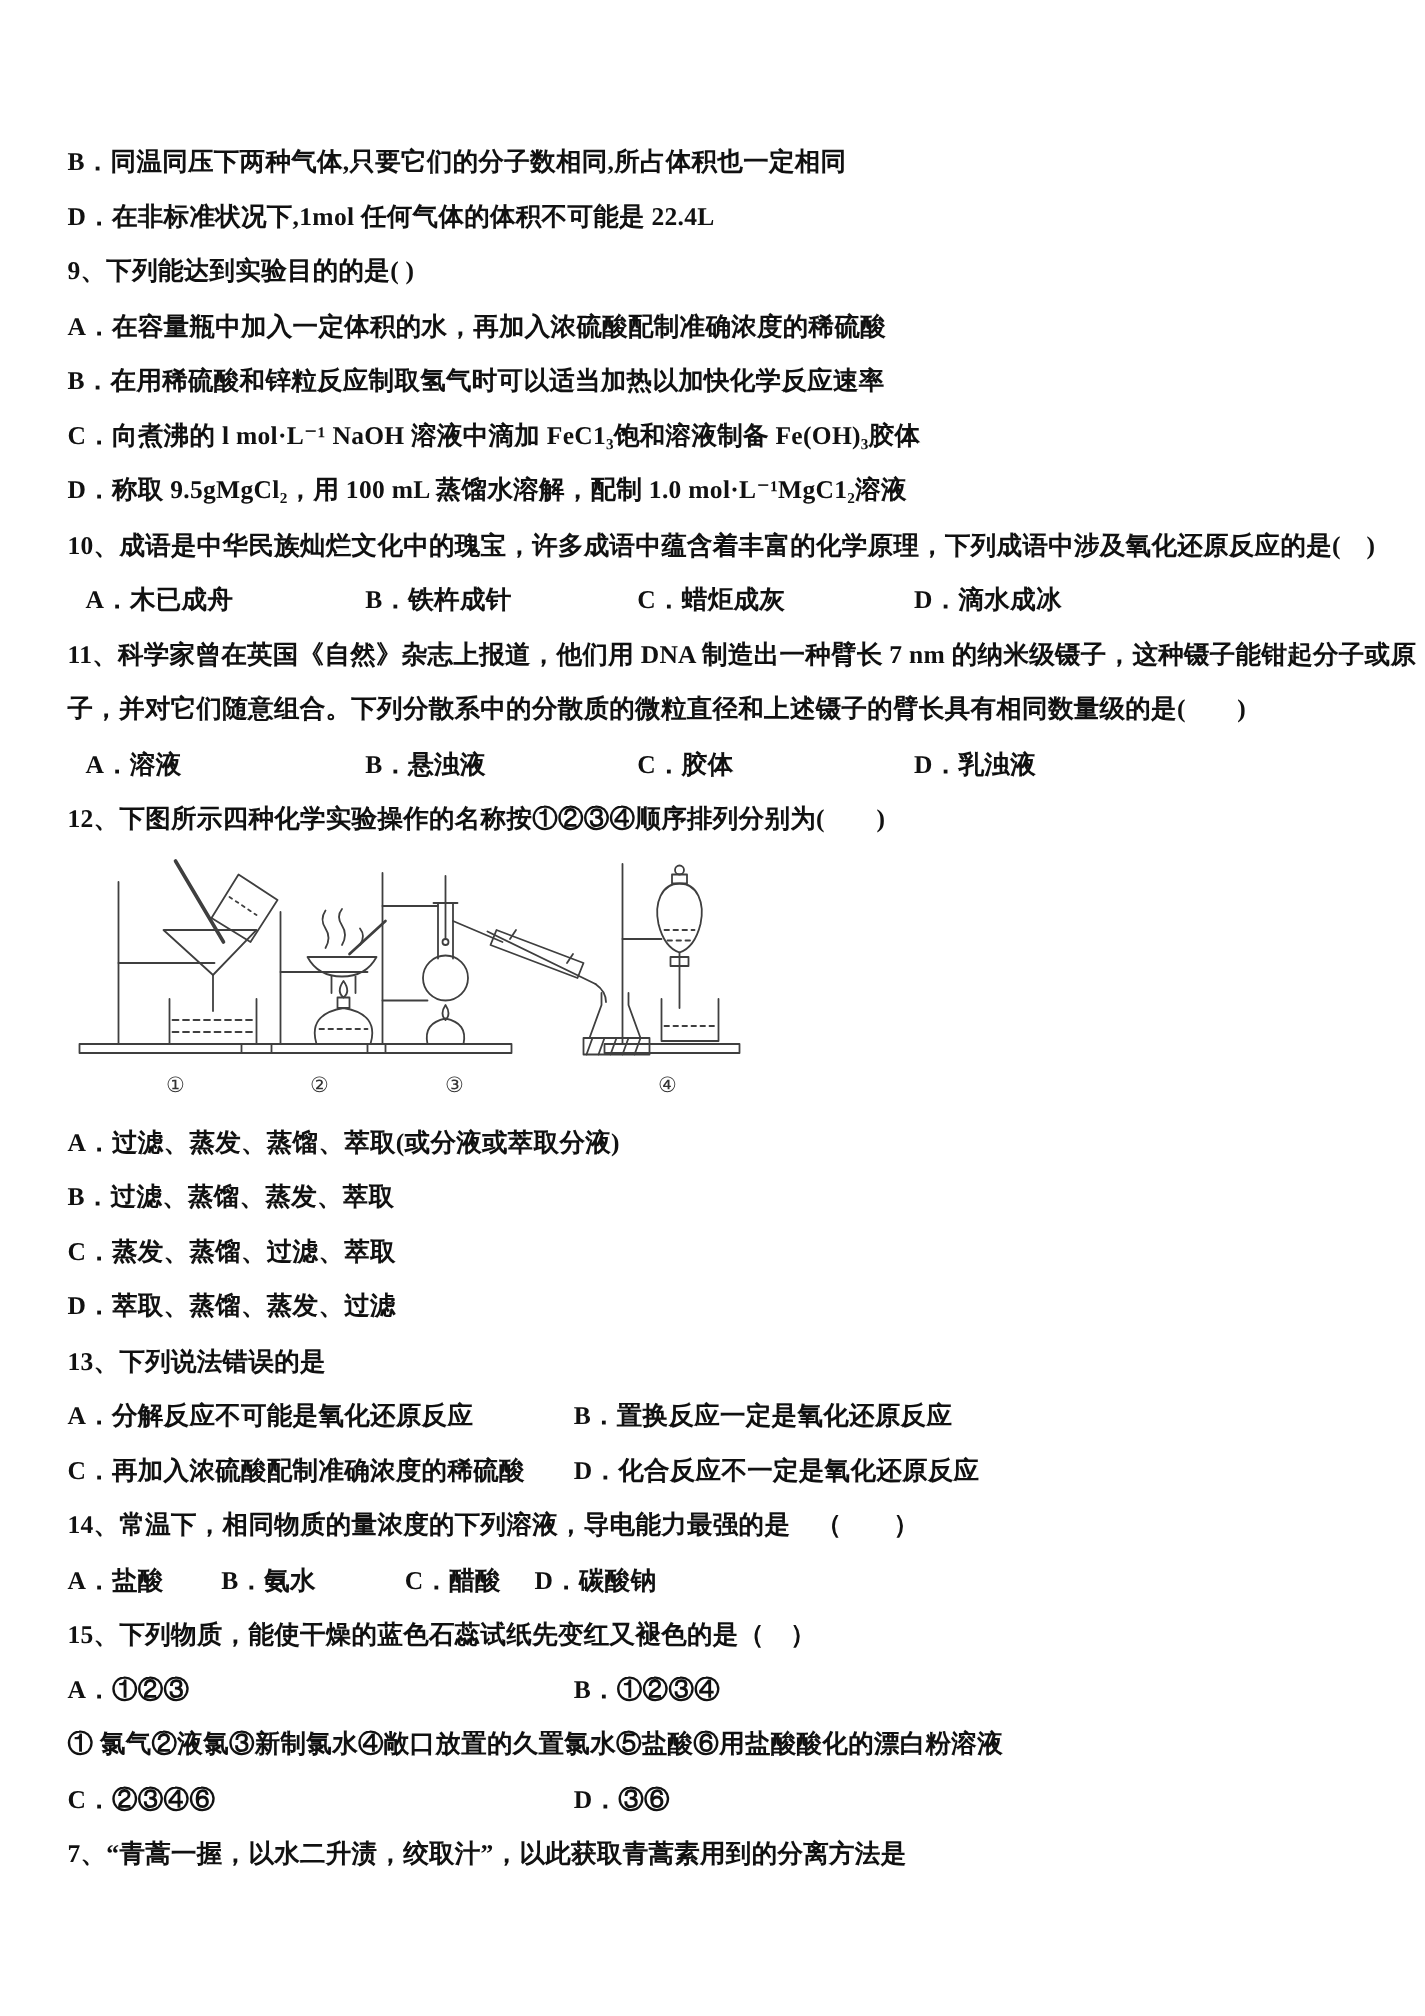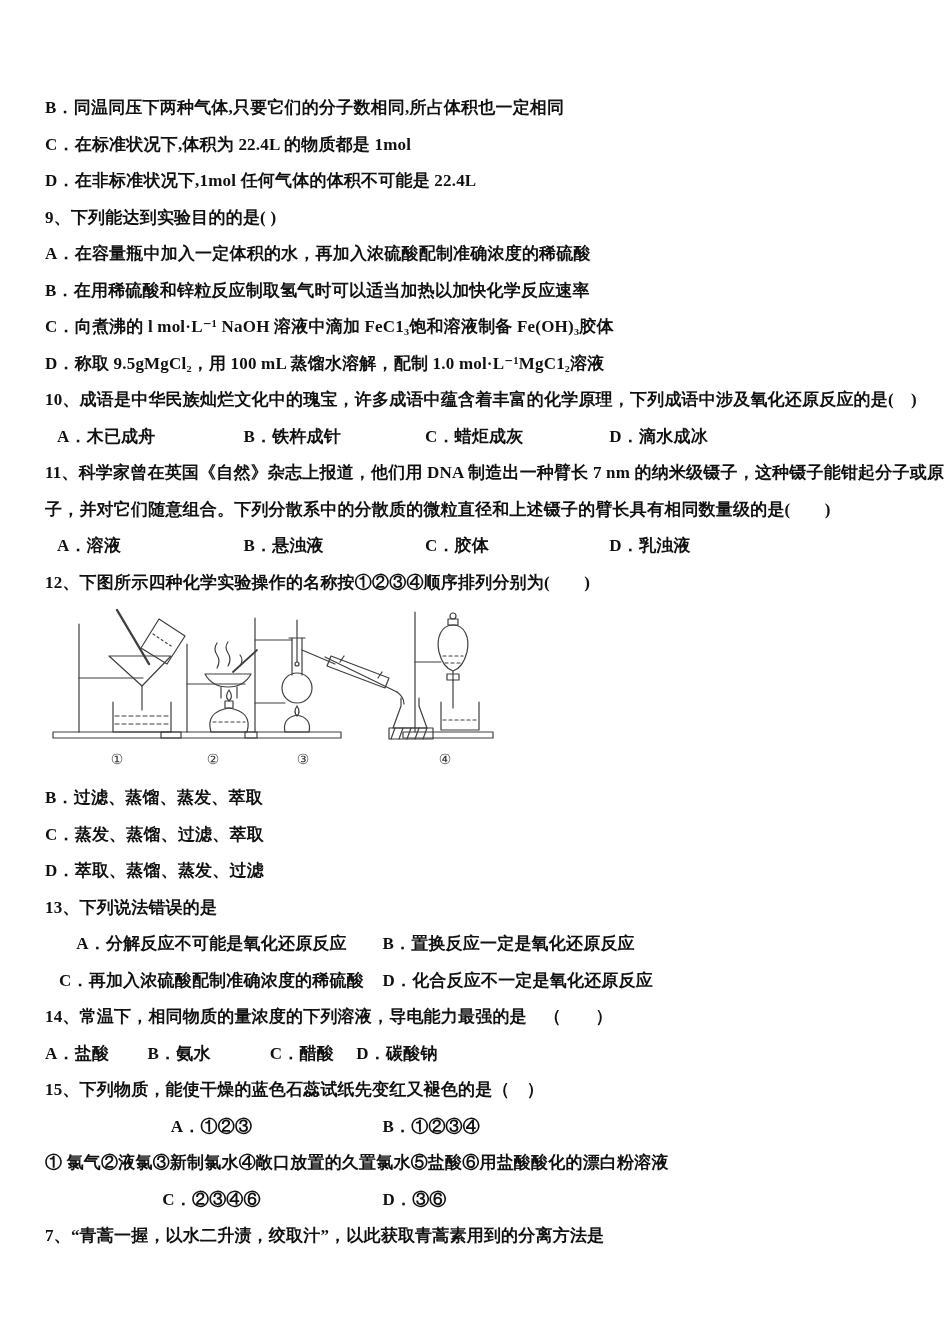--- a/index.html
+++ b/index.html
@@ -28,21 +28,21 @@
   .row4 > span { display: inline-block; margin-left: 12px; }
   .row4 > span:nth-child(1) { min-width: 170px; }
   .row4 > span:nth-child(2) { min-width: 165px; }
   .row4 > span:nth-child(3) { min-width: 168px; }
   
   .row4n > span { display: inline-block; }
   .row4n > span:nth-child(1) { min-width: 98px; }
   .row4n > span:nth-child(2) { min-width: 100px; }
   .row4n > span:nth-child(3) { min-width: 100px; text-align: center; }
   
-  .row2 > span:first-child { display: inline-block; min-width: 333px; text-align: center; }
+  .row2 > span:first-child { display: inline-block; min-width: 333px; }
   
   .figure {
     margin: 5px 0 10px 0;
     width: 460px;
     height: 164px;
   }
   .figure svg { display: block; }
   .figlabel {
     font-family: "Liberation Serif", "DejaVu Serif", serif;
     font-size: 14px;
@@ -50,21 +50,20 @@
     fill: #333333;
   }
 </style>
 </head>
 <body>
 
 <div class="page">
   <div class="content">
 
     <div class="line"><span>B．同温同压下两种气体,只要它们的分子数相同,所占体积也一定相同</span></div>
-    <div class="line"><span>C．在标准状况下,体积为 22.4L 的物质都是 1mol</span></div>
     <div class="line"><span>D．在非标准状况下,1mol 任何气体的体积不可能是 22.4L</span></div>
 
     <div class="line"><span>9、下列能达到实验目的的是(  )</span></div>
     <div class="line"><span>A．在容量瓶中加入一定体积的水，再加入浓硫酸配制准确浓度的稀硫酸</span></div>
     <div class="line"><span>B．在用稀硫酸和锌粒反应制取氢气时可以适当加热以加快化学反应速率</span></div>
     <div class="line"><span>C．向煮沸的 l mol·L⁻¹ NaOH 溶液中滴加 FeC1₃饱和溶液制备 Fe(OH)₃胶体</span></div>
     <div class="line"><span>D．称取 9.5gMgCl₂，用 100 mL 蒸馏水溶解，配制 1.0 mol·L⁻¹MgC1₂溶液</span></div>
 
     <div class="line"><span>10、成语是中华民族灿烂文化中的瑰宝，许多成语中蕴含着丰富的化学原理，下列成语中涉及氧化还原反应的是(　)</span></div>
     <div class="line row4">
@@ -163,20 +162,21 @@
           <line x1="398" y1="114" x2="432" y2="114" stroke-dasharray="3 3"></line>
         </g>
 
         <text class="figlabel" x="72" y="158" text-anchor="middle" stroke="none">①</text>
         <text class="figlabel" x="168" y="158" text-anchor="middle" stroke="none">②</text>
         <text class="figlabel" x="258" y="158" text-anchor="middle" stroke="none">③</text>
         <text class="figlabel" x="400" y="158" text-anchor="middle" stroke="none">④</text>
       </svg>
     </div>
 
+    <div class="line"><span>A．过滤、蒸发、蒸馏、萃取(或分液或萃取分液)</span></div>
     <div class="line"><span>B．过滤、蒸馏、蒸发、萃取</span></div>
     <div class="line"><span>C．蒸发、蒸馏、过滤、萃取</span></div>
     <div class="line"><span>D．萃取、蒸馏、蒸发、过滤</span></div>
 
     <div class="line"><span>13、下列说法错误的是</span></div>
     <div class="line row2">
       <span>A．分解反应不可能是氧化还原反应</span>
       <span>B．置换反应一定是氧化还原反应</span>
     </div>
     <div class="line row2">

